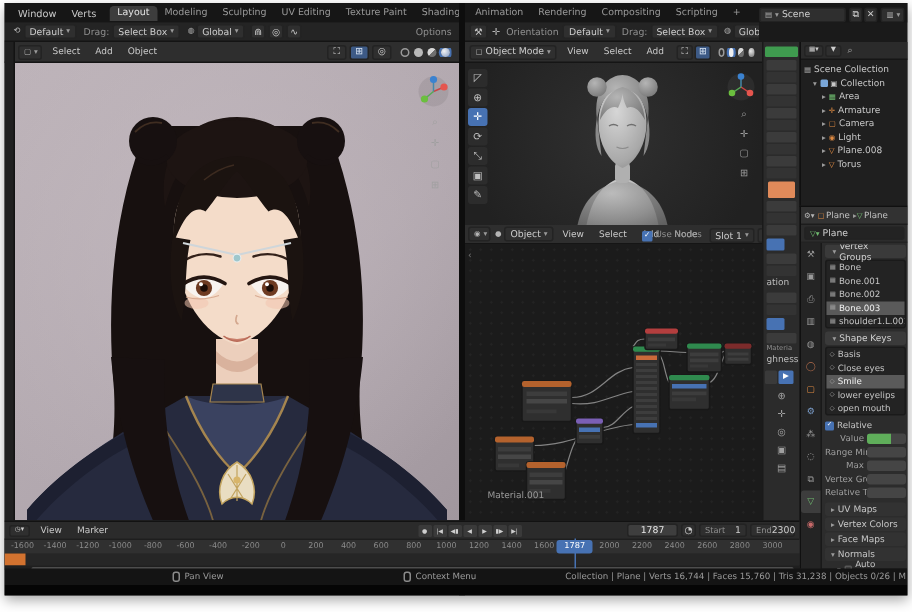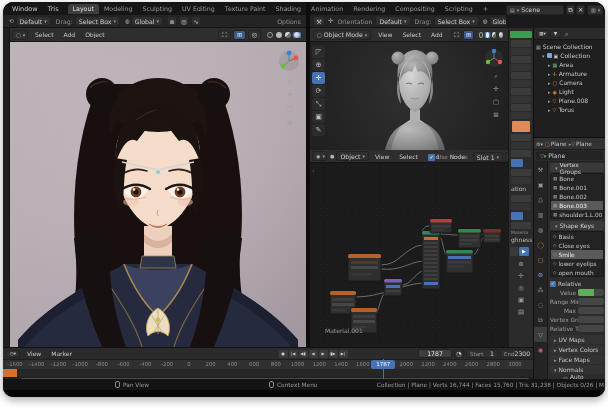--- a/index.html
+++ b/index.html
@@ -1,19 +1,19 @@
 <!DOCTYPE html>
 <html><head>
 <meta charset="utf-8">
 <style>
   html,body{margin:0;padding:0;background:#ffffff;width:608px;height:408px;overflow:hidden;
     font-family:"DejaVu Sans","Liberation Sans",sans-serif;}
   *{box-sizing:border-box;}
   #card{position:absolute;left:3px;top:2px;width:602px;height:395px;background:#1a1a1a;
-    border-radius:10px;overflow:hidden;box-shadow:0 3px 8px rgba(0,0,0,.35);font-size:7px;color:#c3c3c3;}
+    border-radius:0;overflow:hidden;box-shadow:0 3px 8px rgba(0,0,0,.35);font-size:7px;color:#c3c3c3;}
   .abs{position:absolute;}
   .row{display:flex;align-items:center;white-space:nowrap;overflow:hidden;}
   .menu-item{padding:0 5px;color:#c9c9c9;font-size:6.5px;cursor:default;}
   .tab{padding:1px 5px 2px 5px;color:#9a9a9a;font-size:6.3px;border-radius:3px 3px 0 0;}
   .tab.active{background:#3d3d3d;color:#e4e4e4;}
   .chip{background:#2f2f2f;border:1px solid #232323;border-radius:2px;padding:0 3px;height:10px;
     display:inline-flex;align-items:center;color:#cdcdcd;font-size:6.2px;}
   .caret{font-size:5px;color:#9a9a9a;margin-left:2px;}
   .dim{color:#8f8f8f;font-size:6.2px;}
   .icon{font-size:6.5px;color:#b5b5b5;}
@@ -42,21 +42,21 @@
   .node{cursor:default;}
 </style>
 </head>
 <body>
 
 <div id="card">
 
   <div class="abs row" style="left:0;top:0;width:602px;height:13px;background:#161616;">
     <span style="width:4px"></span>
     <span class="menu-item">Window</span>
-    <span class="menu-item">Tris</span>
+    <span class="menu-item">Verts</span>
     <span id="ws-tabs" class="row" style="margin-left:4px;">
         <span class="tab active">Layout</span>
         <span class="tab">Modeling</span>
         <span class="tab">Sculpting</span>
         <span class="tab">UV Editing</span>
         <span class="tab">Texture Paint</span>
         <span class="tab">Shading</span>
         <span class="tab">Animation</span>
         <span class="tab">Rendering</span>
         <span class="tab">Compositing</span>

